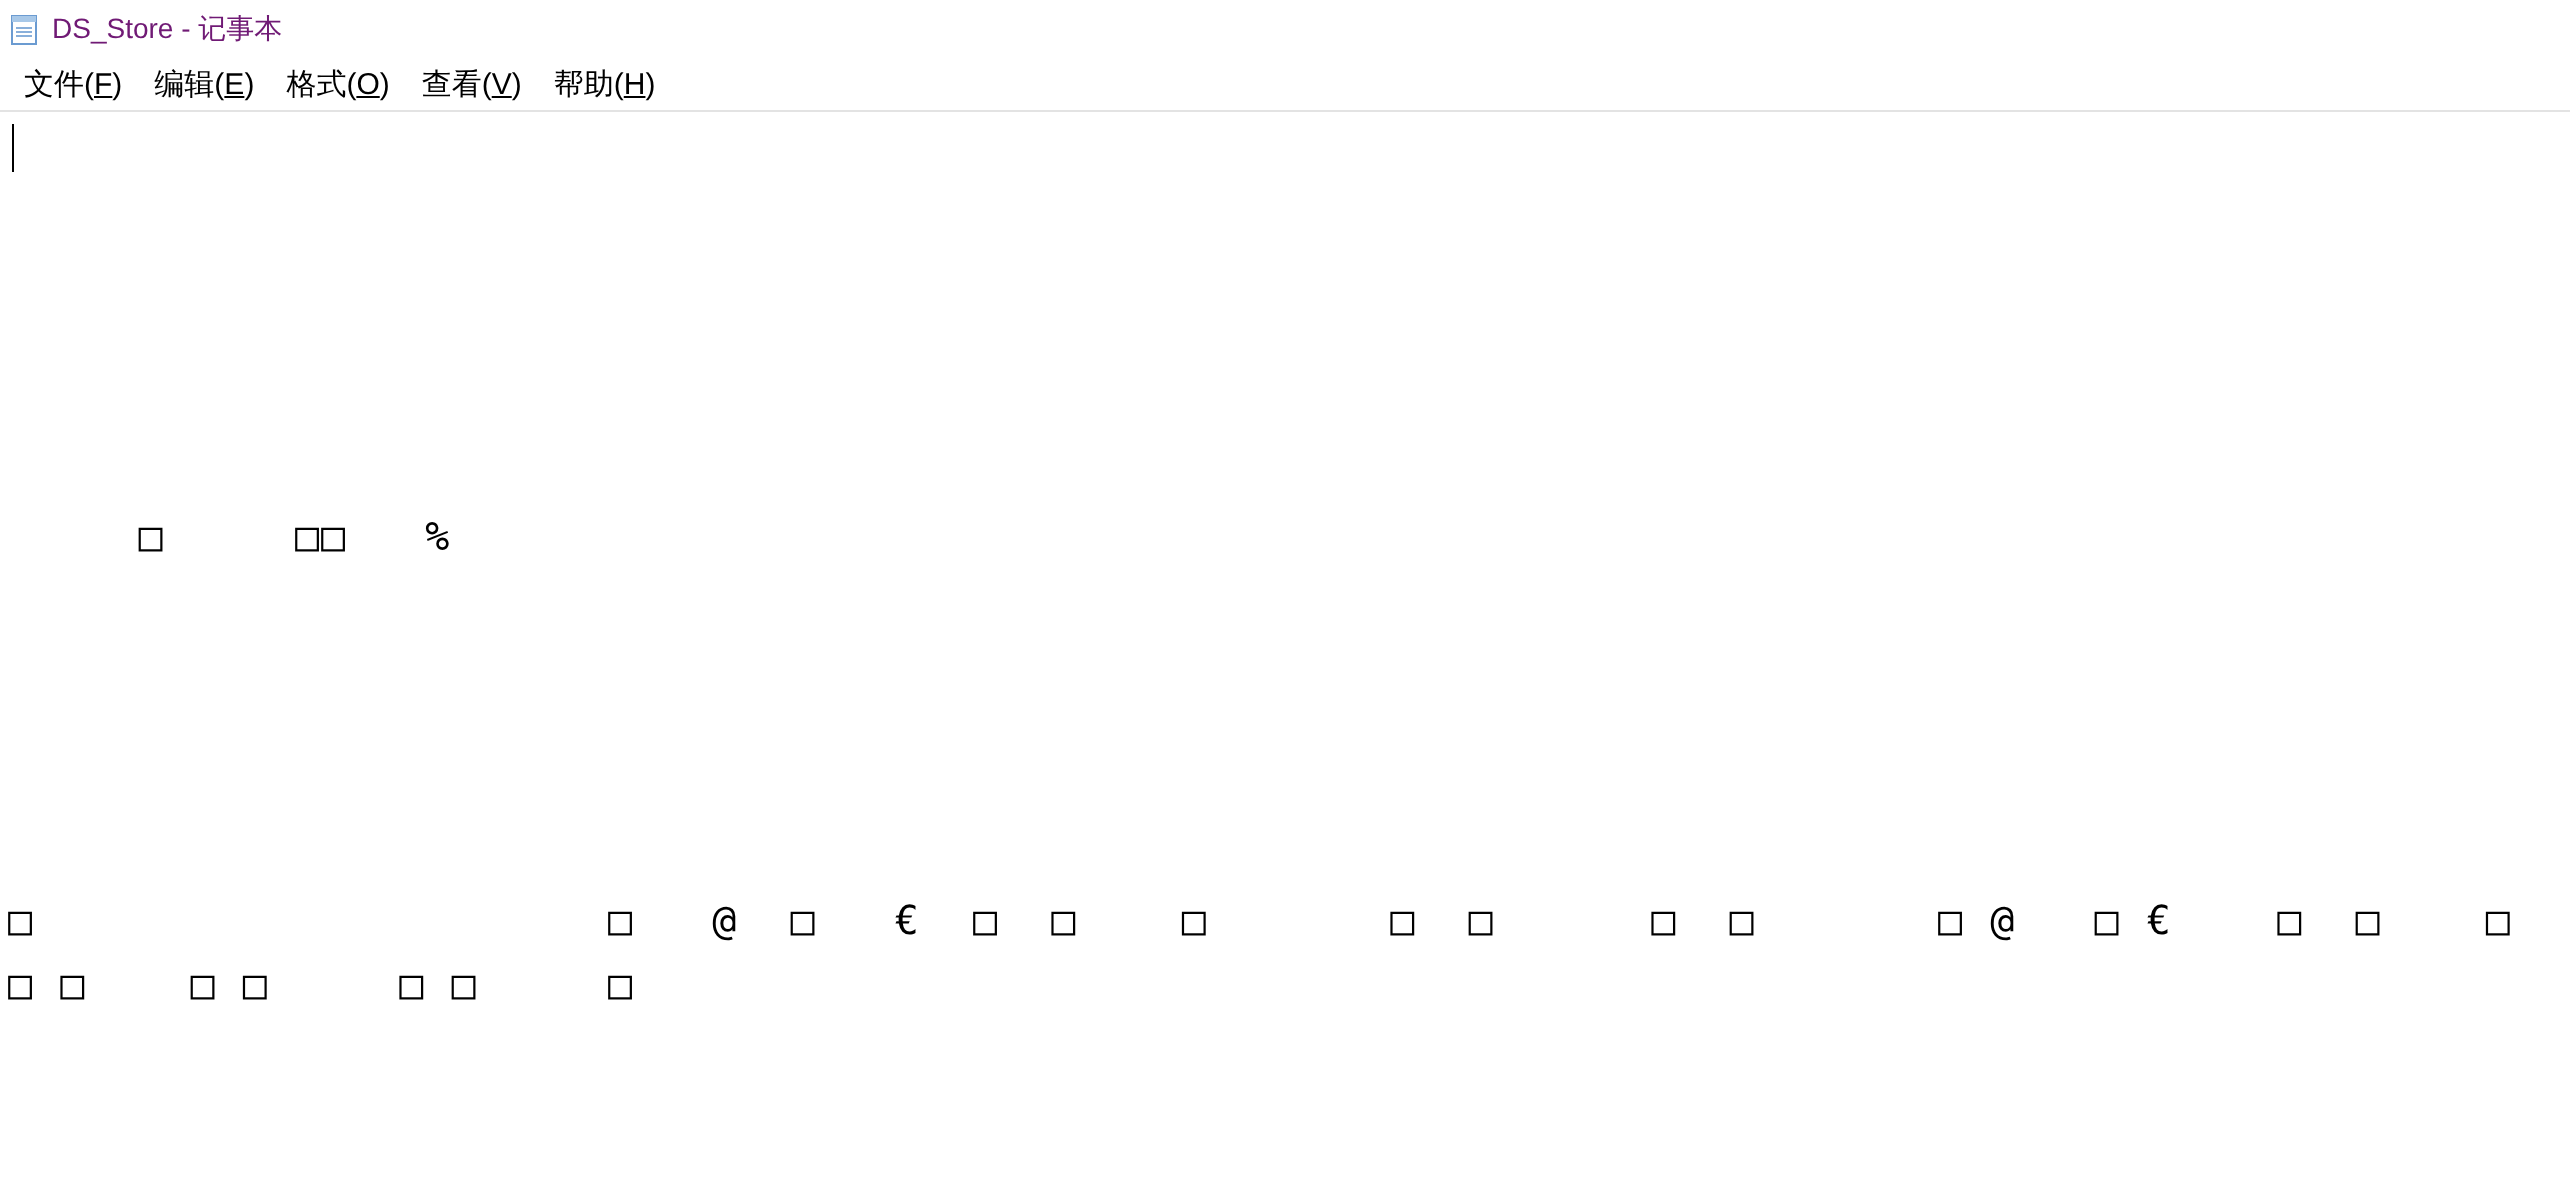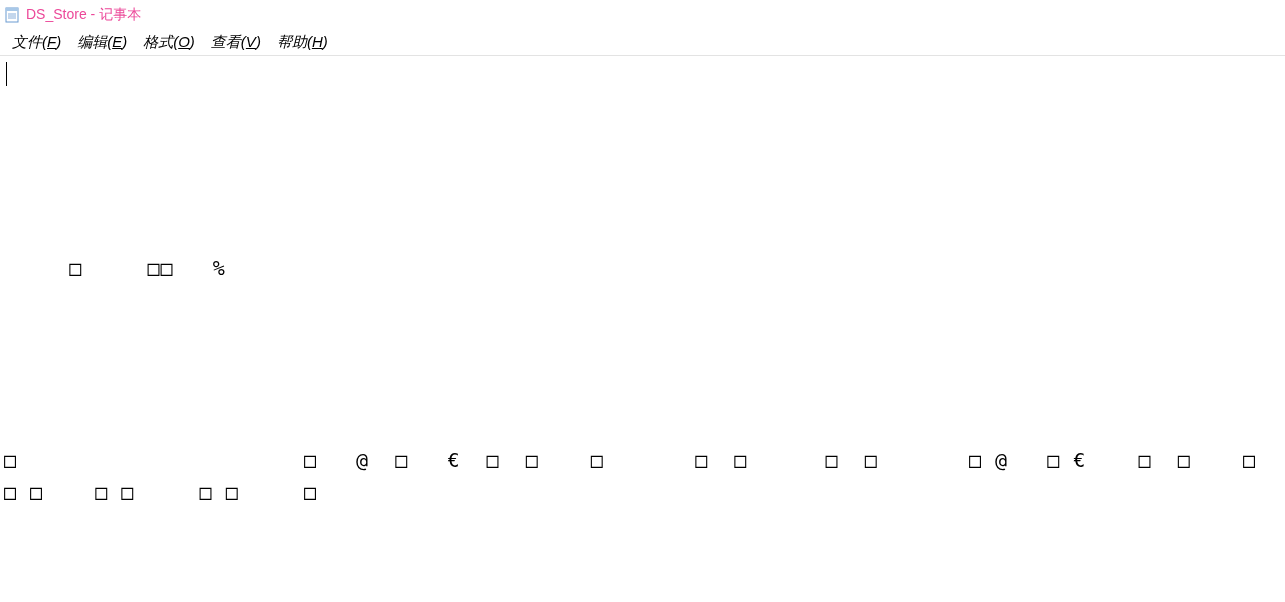--- a/index.html
+++ b/index.html
@@ -25,36 +25,35 @@
     .titlebar-icon {
       width: 16px;
       height: 16px;
       margin-right: 6px;
       display: inline-flex;
       align-items: center;
       justify-content: center;
     }
     .titlebar-title {
       font-size: 14px;
-      color: #ec4899;
+      color: #701a75;
     }
     .menubar {
       display: flex;
       align-items: center;
       height: 26px;
       padding: 0 4px;
       background: #ffffff;
       border-bottom: 1px solid #e3e3e3;
       font-size: 15px;
       color: #000000;
     }
     .menu-item {
       padding: 2px 8px;
       cursor: default;
-      font-style: italic;
     }
     .menu-item .hotkey {
       text-decoration: underline;
     }
     .editor {
       position: relative;
       padding: 4px 4px;
       font-family: Consolas, "Microsoft YaHei", monospace;
       font-size: 20px;
       line-height: 32px;

